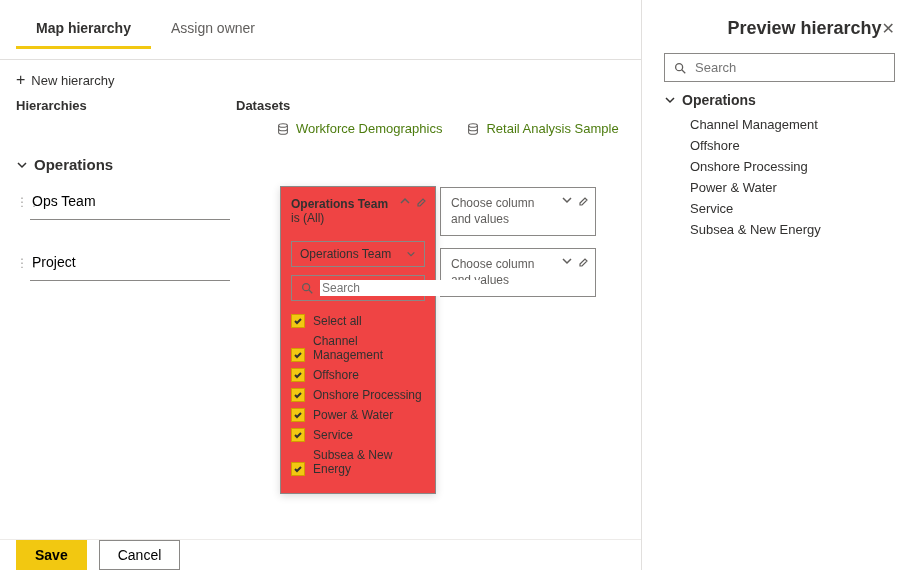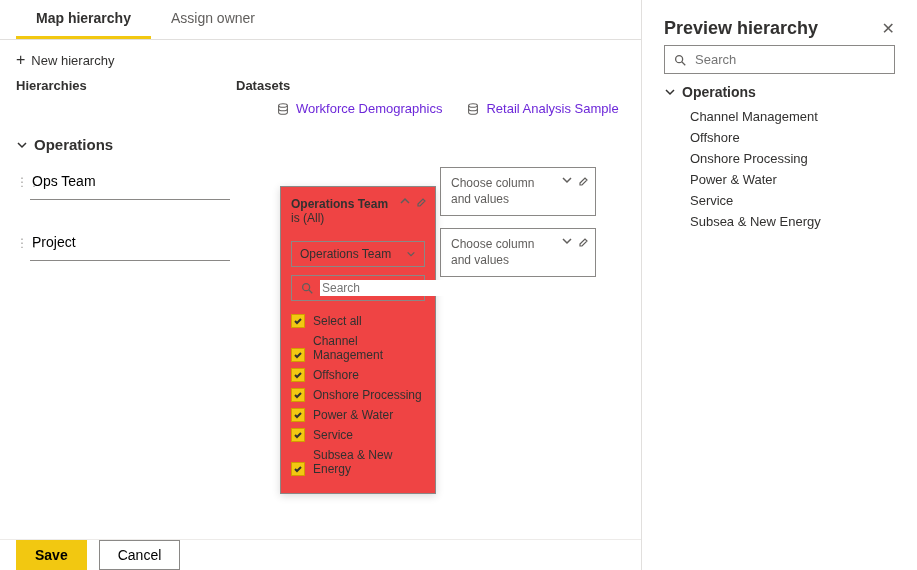--- a/index.html
+++ b/index.html
@@ -8,30 +8,30 @@
   font-family: "Segoe UI", -apple-system, sans-serif;
   font-size: 13px;
   color: #323130;
   background: #fff;
   width: 917px;
   height: 570px;
   display: flex;
   overflow: hidden;
 }
 .main { flex: 1; display: flex; flex-direction: column; border-right: 1px solid #e1dfdd; }
-.tabs { display: flex; font-size: 14px; border-bottom: 1px solid #e1dfdd; padding: 0 16px; }
+.tabs { display: flex; font-size: 14px; border-bottom: 1px solid #e1dfdd; padding: 10px 16px; }
 .tab { padding: 10px 20px; cursor: pointer; color: #605e5c; }
 .tab.active { color: #323130; font-weight: 600; border-bottom: 3px solid #f2c811; }
 .toolbar { padding: 12px 16px 6px; }
 .new-hier { display: inline-flex; align-items: center; gap: 6px; cursor: pointer; color: #323130; font-size: 13px; }
 .plus { font-size: 16px; font-weight: 400; line-height: 1; }
 .columns-header { display: flex; padding: 4px 16px 8px; font-weight: 600; font-size: 13px; }
 .col-left { width: 220px; }
 .ds-row { display: flex; gap: 24px; padding-left: 276px; margin-bottom: 14px; font-size: 13px; }
-.ds-item { display: inline-flex; align-items: center; gap: 6px; color: #6d28d9; }
+.ds-item { display: inline-flex; align-items: center; gap: 6px; color: #4d7c0f; }
 .ds-icon { width: 14px; height: 14px; }
 .body-area { padding: 0 16px; flex: 1; overflow: auto; }
 .hier-head { display: flex; align-items: center; gap: 6px; font-weight: 600; font-size: 15px; margin: 6px 0 14px; cursor: pointer; }
 .chev { width: 12px; height: 12px; }
 .field-row { display: flex; align-items: flex-start; margin-bottom: 12px; }
 .handle { width: 14px; color: #a19f9d; font-size: 12px; cursor: grab; padding-top: 8px; padding-right: 4px; }
 .field-input { width: 200px; border: none; border-bottom: 1px solid #8a8886; padding: 6px 2px 10px; font-size: 14px; background: transparent; outline: none; margin-right: 42px; }
 .cfg-box { border: 1px solid #8a8886; width: 156px; position: relative; padding: 8px 10px; font-size: 12px; color: #323130; line-height: 1.3; cursor: pointer; }
 .cfg-box.disabled { color: #605e5c; }
 .cfg-actions { position: absolute; top: 6px; right: 6px; display: flex; gap: 4px; color: #605e5c; }
@@ -45,21 +45,21 @@
 .dd-search { margin: 8px 10px 4px; border: 1px solid #8a8886; padding: 4px 8px; display: flex; align-items: center; gap: 6px; }
 .dd-search input { border: none; outline: none; font-size: 12px; flex: 1; }
 .dd-list { padding: 6px 10px 14px; }
 .dd-item { display: flex; align-items: flex-end; gap: 8px; padding: 3px 0; cursor: pointer; }
 .cb { width: 14px; height: 14px; background: #f2c811; border: 1px solid #d29d00; display: flex; align-items: center; justify-content: center; flex-shrink: 0; }
 .cb svg { width: 10px; height: 10px; }
 .footer { padding: 0 16px; display: flex; gap: 12px; border-top: 1px solid #edebe9; }
 .btn { padding: 6px 18px; font-size: 14px; border: 1px solid #8a8886; background: #fff; cursor: pointer; }
 .btn.primary { background: #f2c811; border-color: #f2c811; font-weight: 600; }
 .side { width: 275px; padding: 18px 22px; }
-.side-head { display: flex; justify-content: space-between; align-items: center; margin-bottom: 6px; }
+.side-head { display: flex; justify-content: flex-end; align-items: center; margin-bottom: 14px; }
 .side-head h2 { margin: 0; font-size: 18px; font-weight: 600; }
 .close { cursor: pointer; color: #605e5c; font-size: 16px; }
 .side-search { border: 1px solid #8a8886; padding: 5px 8px; display: flex; align-items: center; gap: 6px; margin-bottom: 10px; }
 .side-search input { border: none; outline: none; font-size: 13px; flex: 1; }
 .tree-root { display: flex; align-items: center; gap: 6px; font-weight: 600; font-size: 14px; margin-bottom: 6px; cursor: pointer; }
 .tree-item { padding: 3px 0 3px 26px; font-size: 13px; color: #323130; }
 .search-ico { width: 14px; height: 14px; flex-shrink: 0; }
 </style>
 </head>
 <body>

